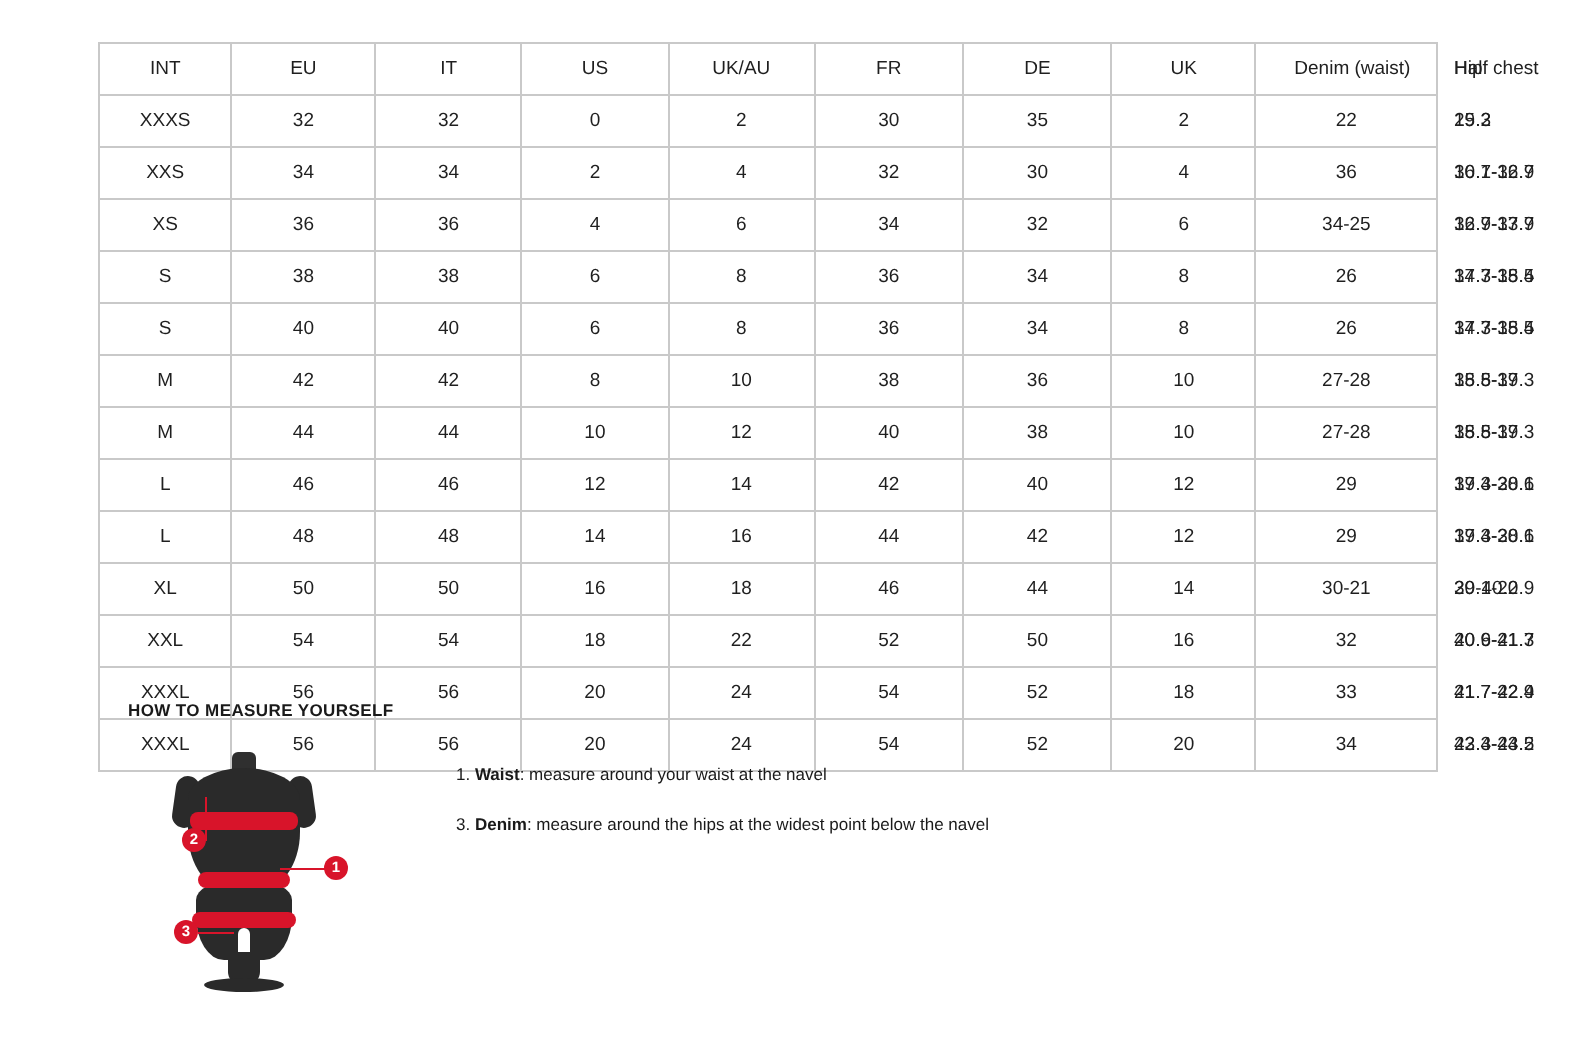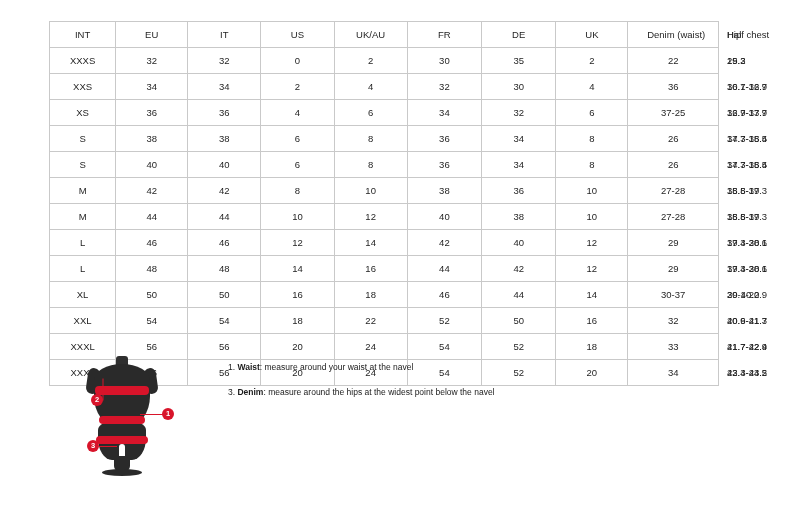--- a/index.html
+++ b/index.html
@@ -277,21 +277,21 @@
         </tr>
         <tr>
           <td>XS</td>
           <td>36</td>
           <td>36</td>
           <td>4</td>
           <td>6</td>
           <td>34</td>
           <td>32</td>
           <td>6</td>
-          <td>37-25</td>
+          <td>34-25</td>
           <td class="left-al">16.9-17.7</td>
           <td class="left-al">32.7-33.9</td>
         </tr>
         <tr>
           <td>S</td>
           <td>38</td>
           <td>38</td>
           <td>6</td>
           <td>8</td>
           <td>36</td>
@@ -368,21 +368,21 @@
         </tr>
         <tr>
           <td>XL</td>
           <td>50</td>
           <td>50</td>
           <td>16</td>
           <td>18</td>
           <td>46</td>
           <td>44</td>
           <td>14</td>
-          <td>30-37</td>
+          <td>30-21</td>
           <td class="left-al">20.1-20.9</td>
           <td class="left-al">39-40.2</td>
         </tr>
         <tr>
           <td>XXL</td>
           <td>54</td>
           <td>54</td>
           <td>18</td>
           <td>22</td>
           <td>52</td>
@@ -416,20 +416,21 @@
           <td>20</td>
           <td>34</td>
           <td class="left-al">22.4-23.2</td>
           <td class="left-al">43.3-44.5</td>
         </tr>
       </tbody>
   </table>
 </div>
 
 <div id="measure-section">
+  <div id="measure-title">HOW TO MEASURE YOURSELF</div>
   <div id="measure-body">
     <div id="figure-area">
       <div class="mannequin">
         <div class="neck"></div>
         <div class="shoulder-l"></div>
         <div class="shoulder-r"></div>
         <div class="torso"></div>
         <div class="hips"></div>
         <div class="red-band-chest"></div>
         <div class="red-band-waist"></div>

